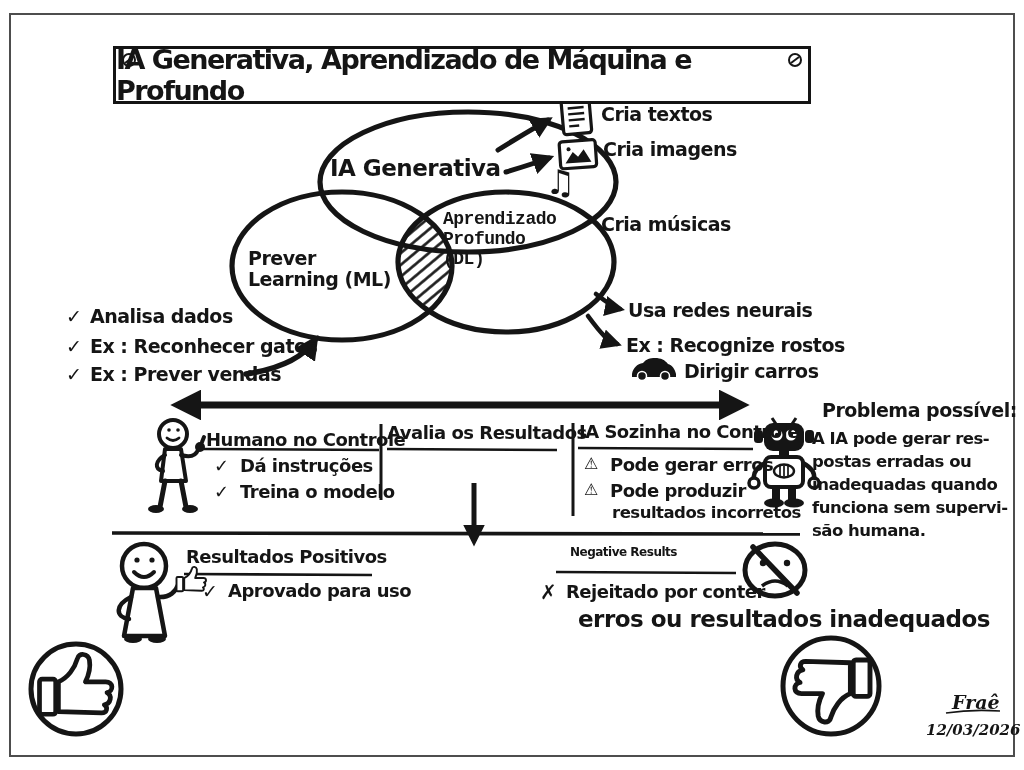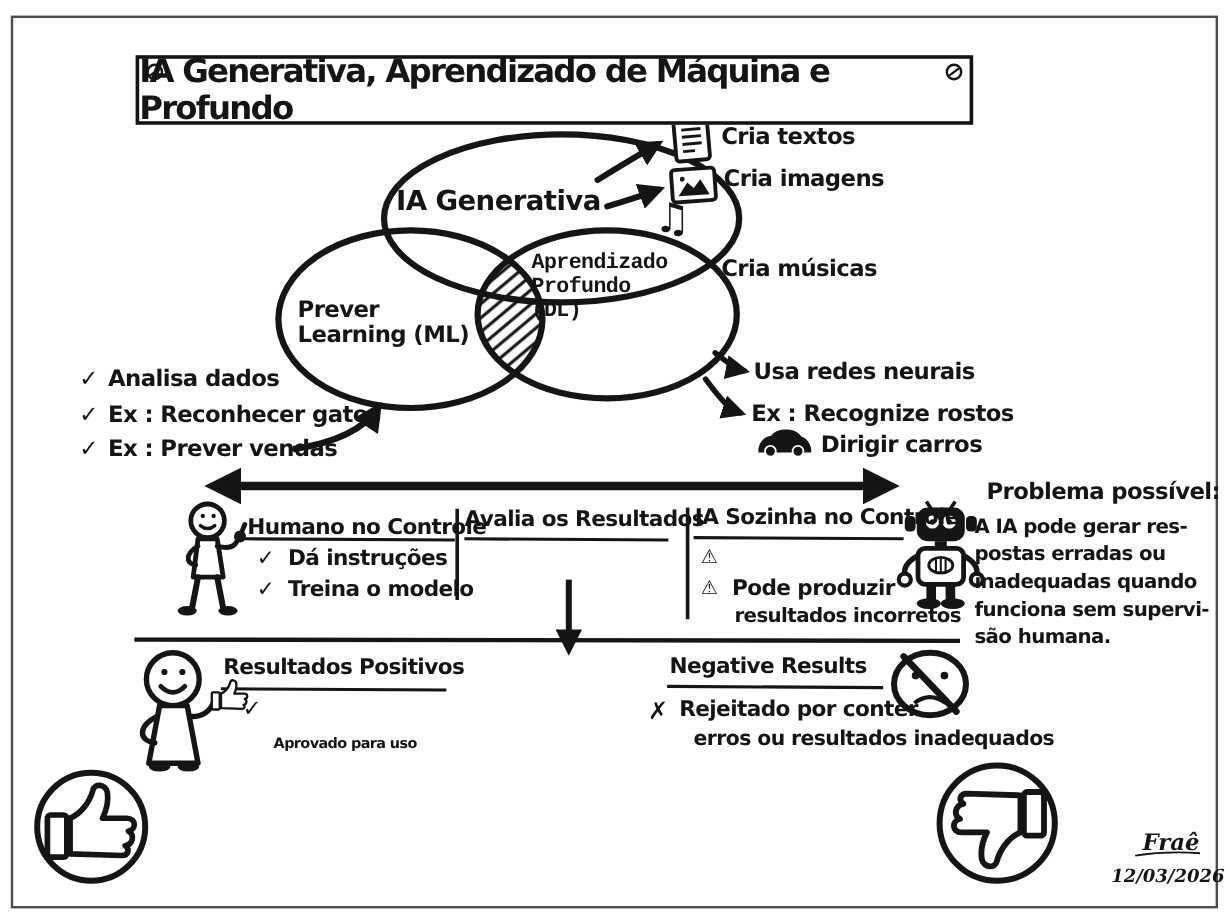--- a/index.html
+++ b/index.html
@@ -207,31 +207,32 @@
   <span class="t" style="left:206px;top:430px;font-size:18px;">Humano no Controle</span>
   <span class="t" style="left:214px;top:456px;font-size:18px;">✓</span>
   <span class="t" style="left:240px;top:456px;font-size:18px;">Dá instruções</span>
   <span class="t" style="left:214px;top:482px;font-size:18px;">✓</span>
   <span class="t" style="left:240px;top:482px;font-size:18px;">Treina o modelo</span>
 
   <span class="t ctr" style="left:387px;top:423px;width:170px;font-size:18px;">Avalia os Resultados</span>
 
   <span class="t" style="left:579px;top:422px;font-size:18px;">IA Sozinha no Controle</span>
   <span class="t warnglyph" style="left:584px;top:455px;font-size:16px;">⚠</span>
+  <span class="t" style="left:610px;top:455px;font-size:18px;">Pode gerar erros</span>
   <span class="t warnglyph" style="left:584px;top:481px;font-size:16px;">⚠</span>
   <span class="t" style="left:610px;top:481px;font-size:18px;">Pode produzir</span>
   <span class="t" style="left:612px;top:504px;font-size:16.5px;">resultados incorretos</span>
 
   <span class="t" style="left:822px;top:400px;font-size:19px;">Problema possível:</span>
   <span class="t" style="left:186px;top:547px;font-size:18px;">Resultados Positivos</span>
 
   <span class="t ctr" style="left:812px;top:427px;width:202px;font-size:16.5px;white-space:normal;line-height:23px;"><span>A IA pode gerar res-</span><br><span>postas erradas ou</span><br><span>inadequadas quando</span><br><span>funciona sem supervi-</span><br><span>são humana.</span></span>
   <span class="t" style="left:202px;top:581px;font-size:19px;">✓</span>
-  <span class="t" style="left:228px;top:581px;font-size:12px;margin-top:32px;">Aprovado para uso</span>
-
-  <span class="t ctr" style="left:558px;top:546px;width:178px;font-size:18px;">Negative Results</span>
+  <span class="t" style="left:228px;top:581px;font-size:18px;">Aprovado para uso</span>
+
+  <span class="t ctr" style="left:570px;top:546px;width:178px;font-size:12px;">Negative Results</span>
   <span class="t" style="left:540px;top:581px;font-size:20px;">✗</span>
   <span class="t" style="left:566px;top:582px;font-size:18px;">Rejeitado por conter</span>
-  <span class="t" style="left:578px;top:607px;font-size:17px;">erros ou resultados inadequados</span>
+  <span class="t" style="left:578px;top:607px;font-size:23px;">erros ou resultados inadequados</span>
 
   <span class="t script" style="left:952px;top:692px;font-size:19px;">Fraê</span>
   <span class="t script" style="left:926px;top:722px;font-size:15px;">12/03/2026</span>
 </div>
 
 </body></html>

